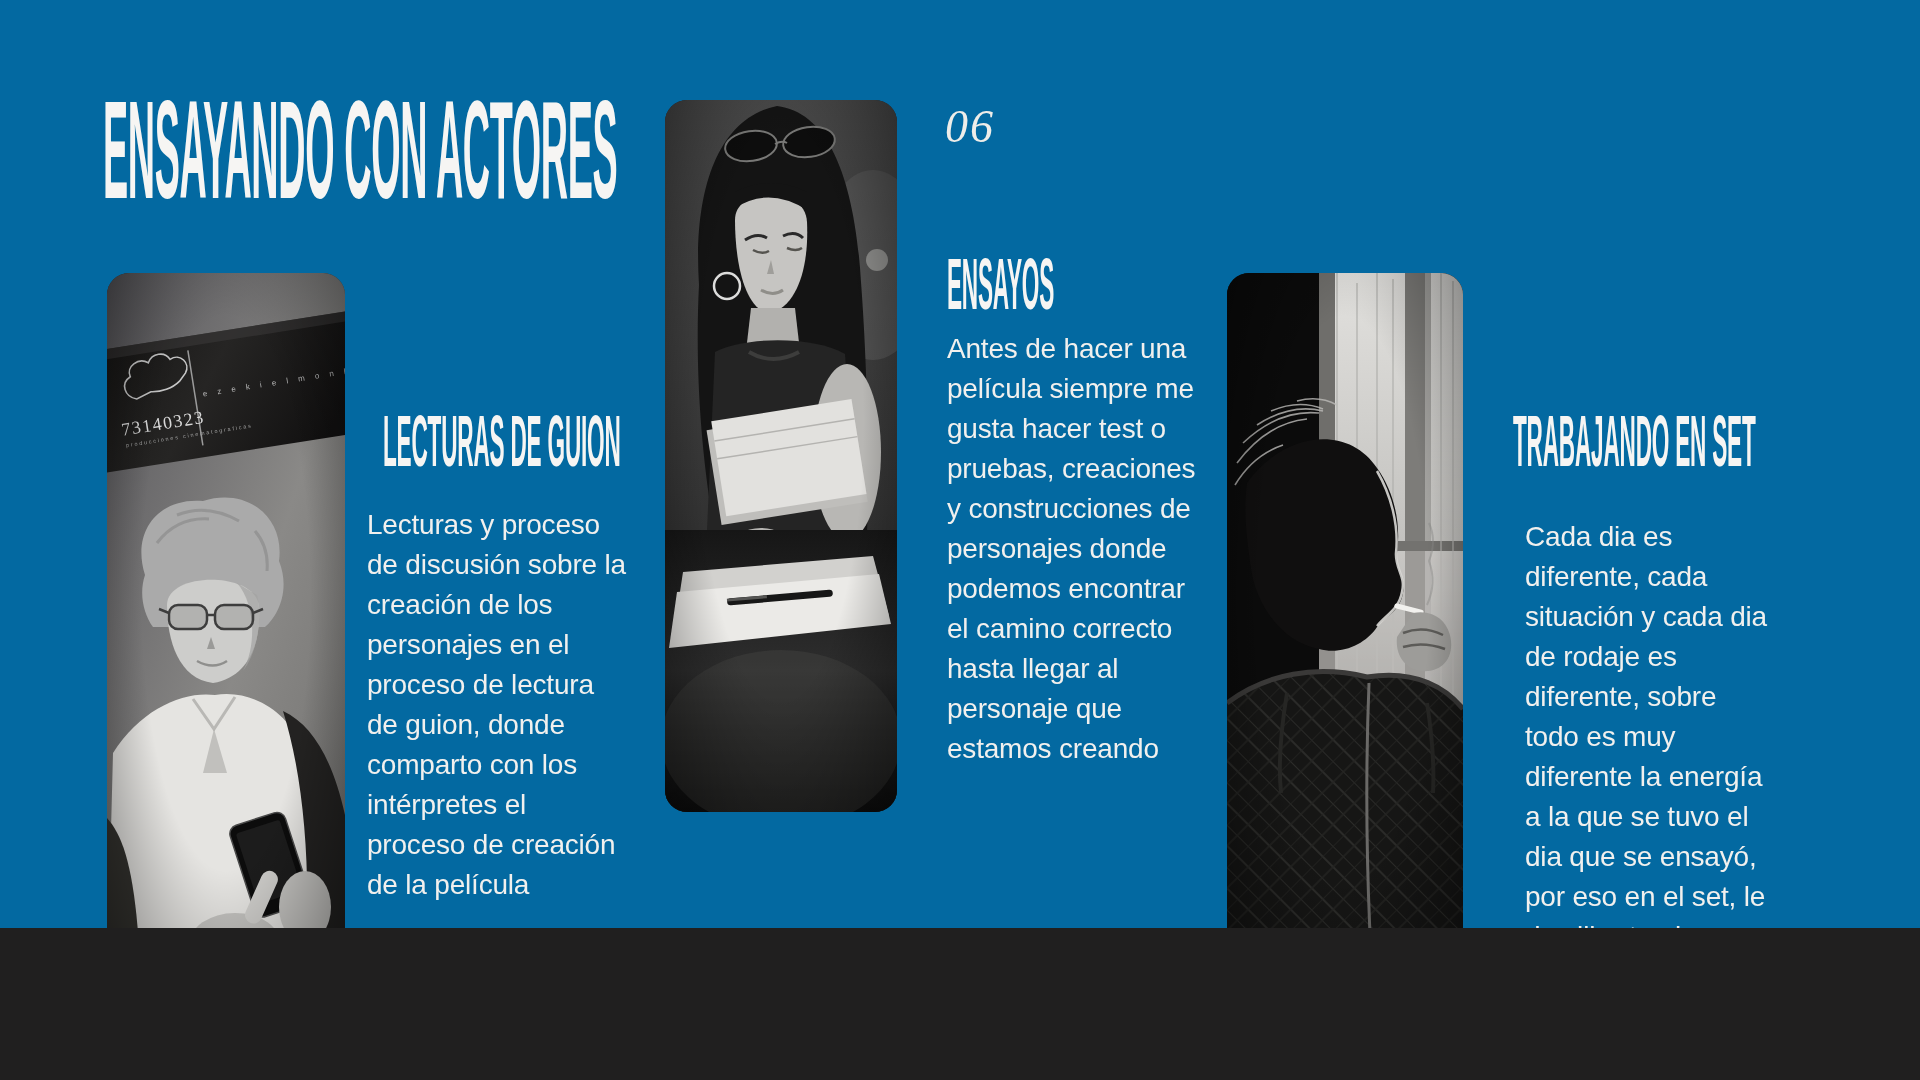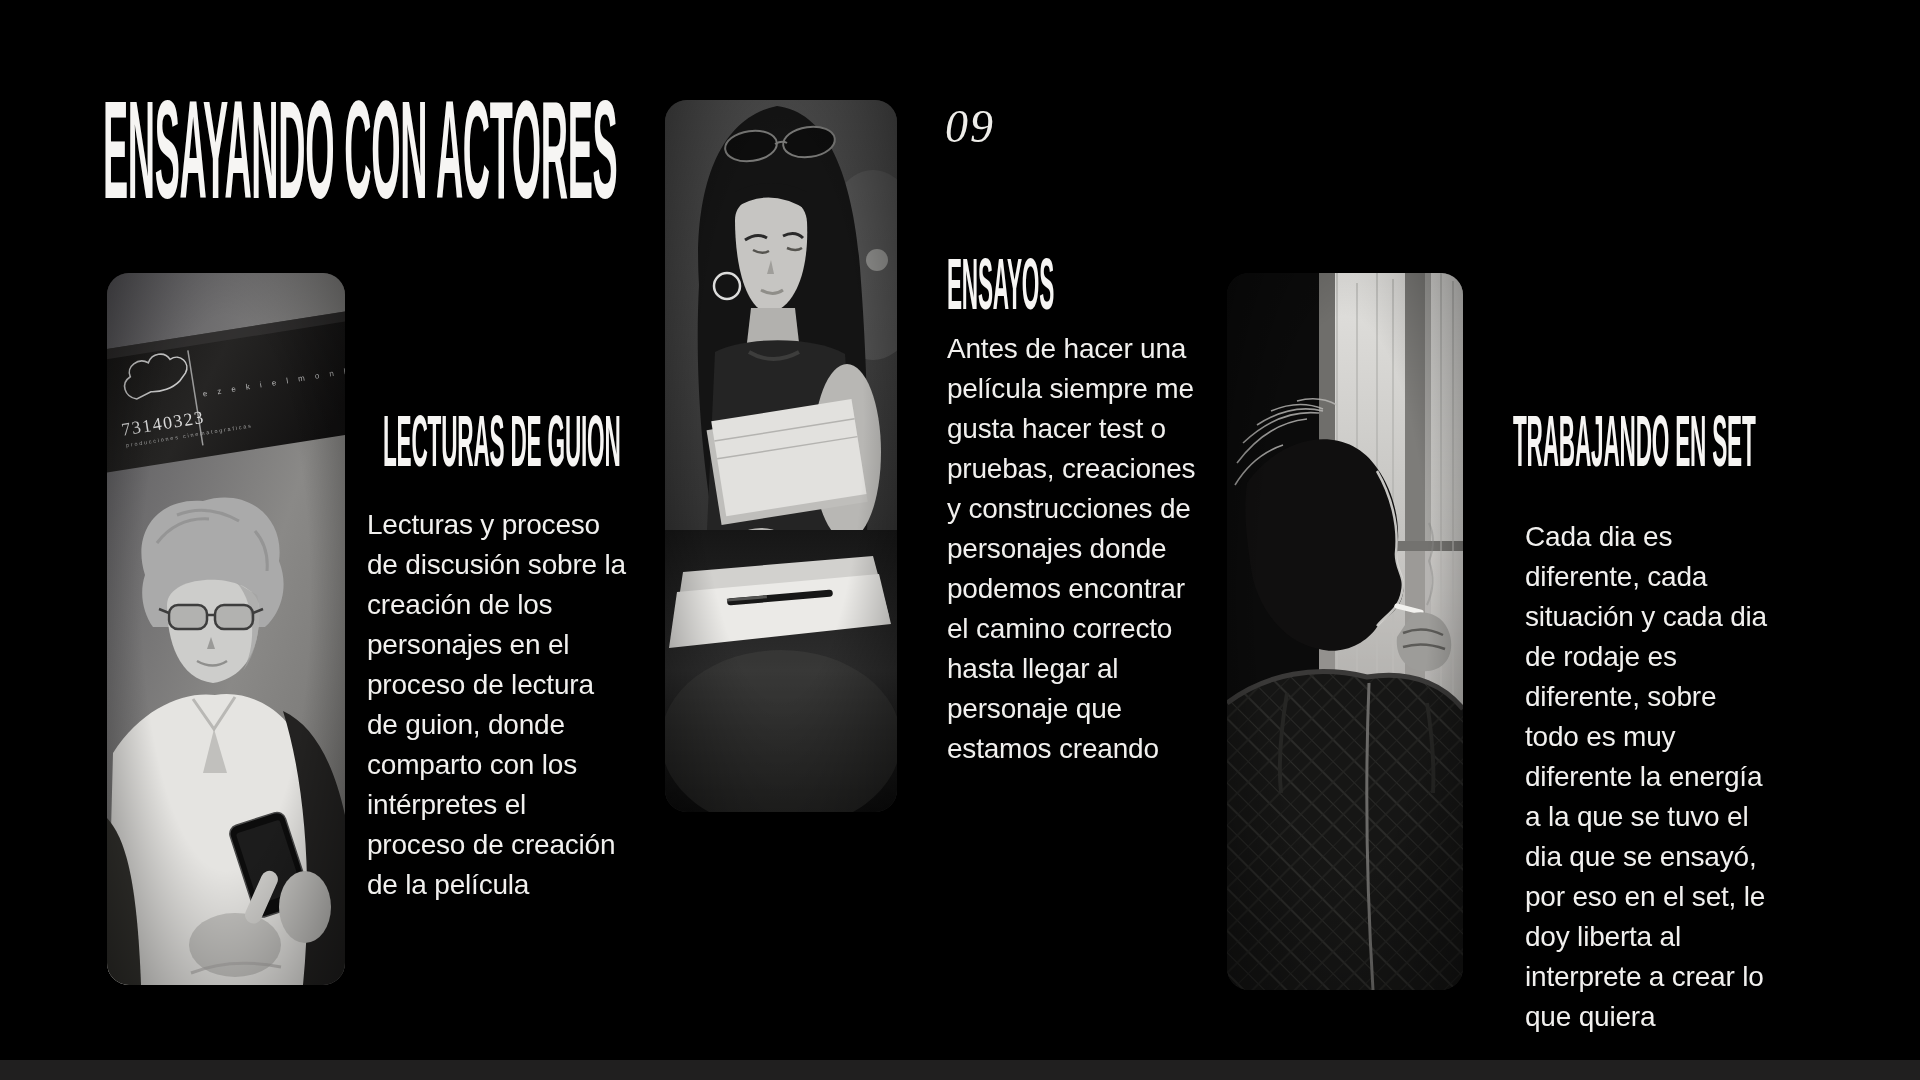--- a/index.html
+++ b/index.html
@@ -1,16 +1,16 @@
 <!DOCTYPE html>
 <html><head>
 <meta charset="utf-8">
 <style>
   html,body{margin:0;padding:0;background:#201f1f;}
-  .slide{position:relative;width:1920px;height:1060px;background:#000000;overflow:hidden;
+  .slide{position:relative;width:1920px;height:928px;background:#0369a1;overflow:hidden;
          font-family:"Liberation Sans",sans-serif;color:#f3f2f0;}
 
   
   .display{font-weight:700;color:#f6f5f3;white-space:nowrap;display:inline-block;
            transform-origin:left top;line-height:1;letter-spacing:-0.01em;}
   .title{position:absolute;left:103px;top:80px;font-size:140px;transform:scaleX(0.27);}
   .heading{position:absolute;font-size:73px;transform:scaleX(0.31);}
   .heading.col1{left:383px;top:404px;}
   .heading.col2{left:947px;top:247px;}
   .heading.col3{left:1513px;top:404px;}
@@ -31,21 +31,21 @@
   .photo2{left:665px;top:100px;width:232px;height:712px;}
   .photo3{left:1227px;top:273px;width:236px;height:717px;}
 </style>
 </head>
 <body>
 
 <div class="slide">
 
   <h1 class="display title" style="margin:0;">ENSAYANDO CON ACTORES</h1>
 
-  <div class="pagenum">09</div>
+  <div class="pagenum">06</div>
 
   <figure class="photo photo1" style="margin:0;">
     <svg viewBox="0 0 238 712" preserveAspectRatio="none">
       <defs>
         <linearGradient id="p1wall" x1="0" y1="0" x2="1" y2="1">
           <stop offset="0" stop-color="#57565a"></stop>
             <stop offset="0.55" stop-color="#8a8987"></stop>
             <stop offset="1" stop-color="#6f6e6c"></stop>
         </linearGradient>
         <linearGradient id="p1sign" x1="0" y1="0" x2="1" y2="0.3">

